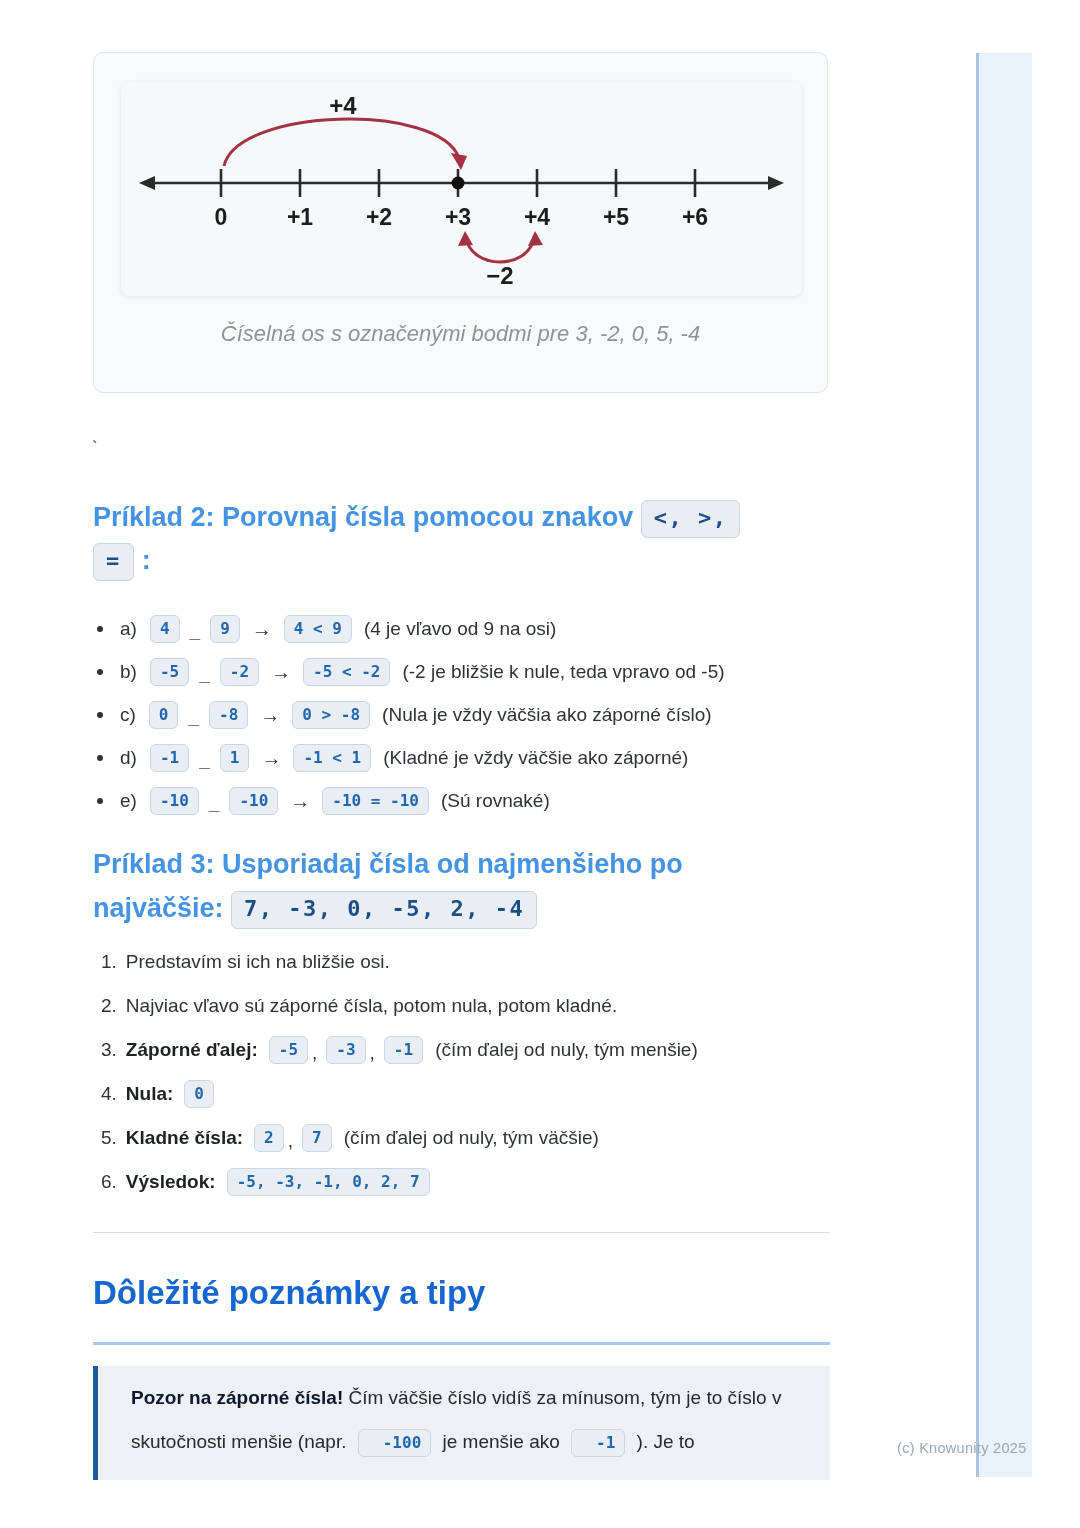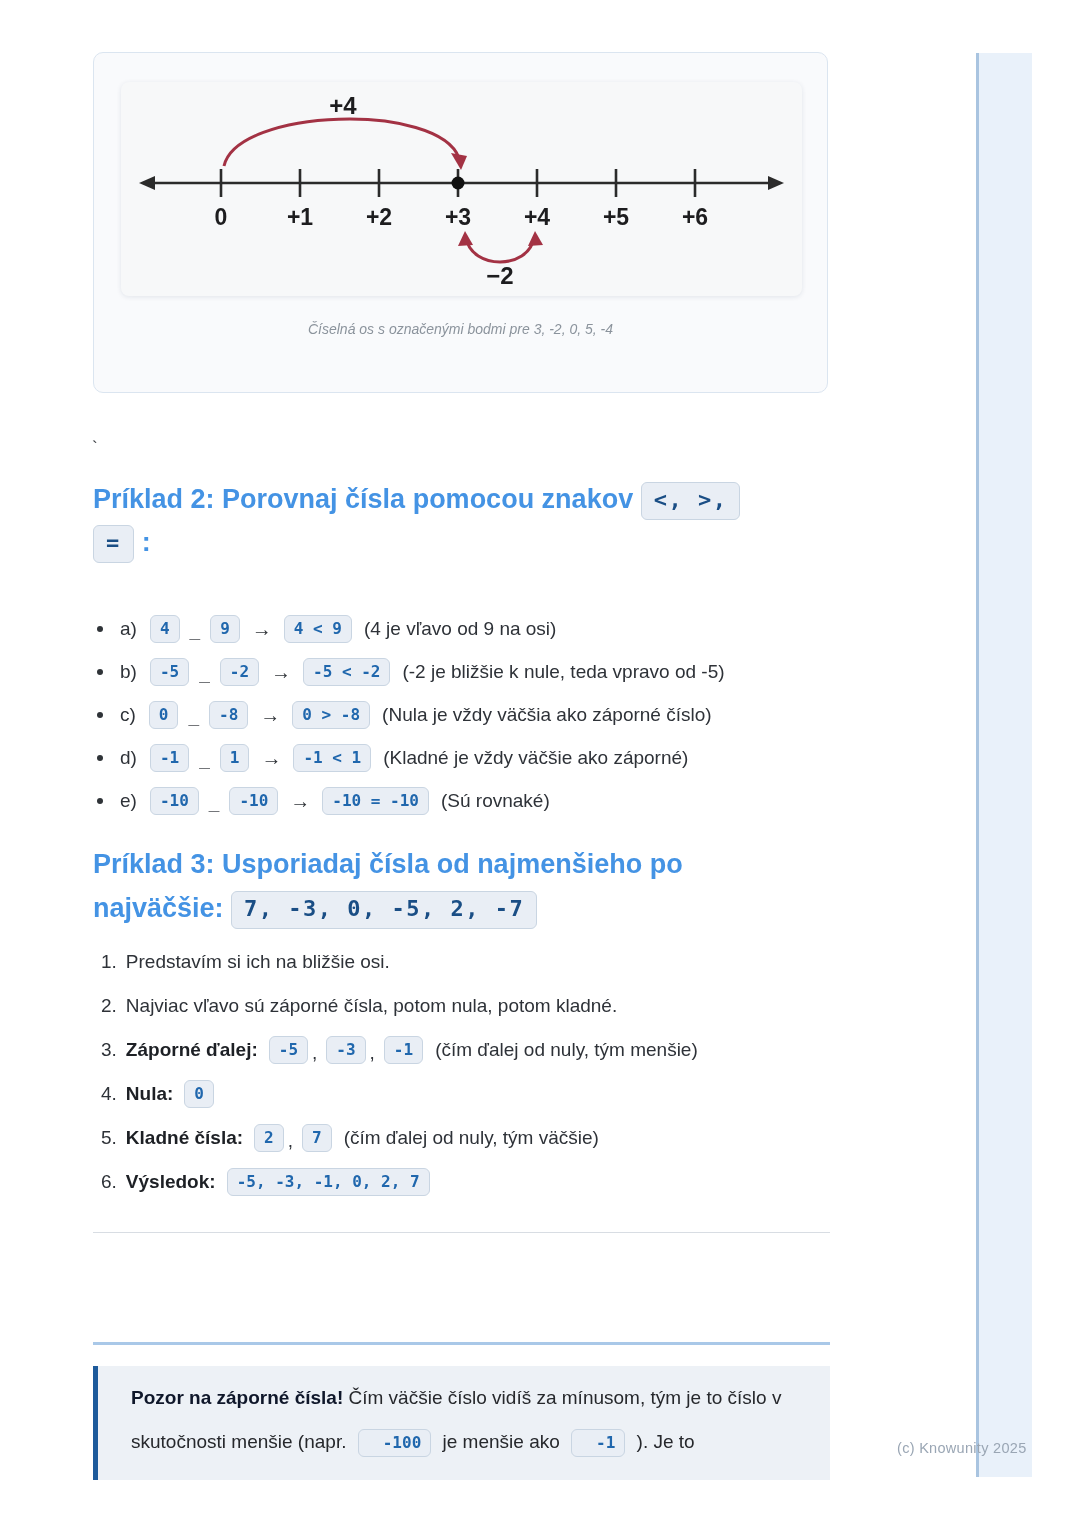--- a/index.html
+++ b/index.html
@@ -11,21 +11,21 @@
         background:#e9f1fa;border-left:3px solid #a9c4e0;box-sizing:border-box;}
   .copyright{position:absolute;left:897px;top:1440px;font-size:14.5px;color:#9aa6b4;z-index:3;letter-spacing:.3px;text-align:center;}
 
   
   .figure-card{position:absolute;left:93px;top:52px;width:735px;height:341px;background:#f9fafc;
         border:1px solid #dbe5f0;border-radius:10px;box-sizing:border-box;}
   .figure-panel{position:absolute;left:27px;top:29px;width:681px;height:214px;background:#f7f8f9;
         border-radius:8px;box-shadow:0 1px 5px rgba(20,40,80,.10);}
   .figure-panel svg{position:absolute;left:0;top:0;}
   .figure-caption{position:absolute;left:0;top:268px;width:100%;text-align:center;
-        font-style:italic;font-size:14px;color:#8b939c;}
+        font-style:italic;font-size:22px;color:#8b939c;}
 
   .stray{position:absolute;left:92px;top:438px;font-size:17px;color:#3a3d42;}
 
   
   .h3{position:absolute;left:93px;width:745px;font-size:27px;font-weight:bold;color:#4493e4;line-height:43px;}
   .h3.order{line-height:44px;}
   .code-lg{display:inline-block;background:#e9eef5;border:1px solid #c9d5e2;border-radius:6px;
         padding:2px 12px 4px;font-family:"DejaVu Sans Mono",monospace;font-size:22px;font-weight:bold;
         color:#1a4e85;white-space:pre;letter-spacing:1.5px;vertical-align:middle;line-height:30px;}
   .h3 .colon{margin-left:8px;}
@@ -109,21 +109,21 @@
         <polygon points="344,149 337,164 352,163" fill="#a33244"></polygon>
         <polygon points="414,149 407,164 422,163" fill="#a33244"></polygon>
         <text x="379" y="202" font-family="Liberation Sans, sans-serif" font-size="24" font-weight="bold" fill="#1d1d1f" text-anchor="middle">−2</text>
       </svg>
     </div>
     <div class="figure-caption">Číselná os s označenými bodmi pre 3, -2, 0, 5, -4</div>
   </div>
 
   <div class="stray">`</div>
 
-  <div class="h3" style="top:478px;">
+  <div class="h3" style="top:496px;">
     <span>Príklad 2: Porovnaj čísla pomocou znakov</span>
     <span class="code-lg">&lt;, &gt;,</span><br>
     <span class="code-lg">=</span><span class="colon">:</span>
   </div>
 
   <div class="compare-list">
     <div class="crow">
       <span class="bullet"></span>
       <span class="clabel">a)</span>
       <span class="code">4</span>
@@ -171,21 +171,21 @@
       <span class="code">-10</span>
       <span class="arrow">→</span>
       <span class="code">-10 = -10</span>
       <span class="note">(Sú rovnaké)</span>
     </div>
   </div>
 
   <div class="h3 order" style="top:842px;">
     <span>Príklad 3: Usporiadaj čísla od najmenšieho po</span><br>
     <span>najväčšie:</span>
-    <span class="code-lg">7, -3, 0, -5, 2, -7</span>
+    <span class="code-lg">7, -3, 0, -5, 2, -4</span>
   </div>
 
   <div class="steps">
     <div class="srow">
       <span class="snum">1.</span>
       <span>Predstavím si ich na bližšie osi.</span>
     </div>
     <div class="srow">
       <span class="snum">2.</span>
       <span>Najviac vľavo sú záporné čísla, potom nula, potom kladné.</span>
@@ -214,20 +214,21 @@
       <span class="snote">(čím ďalej od nuly, tým väčšie)</span>
     </div>
     <div class="srow">
       <span class="snum">6.</span>
       <span class="sbold">Výsledok:</span>
       <span class="code">-5, -3, -1, 0, 2, 7</span>
     </div>
   </div>
 
   <div class="divider"></div>
+  <div class="h2">Dôležité poznámky a tipy</div>
   <div class="h2-underline"></div>
 
   <div class="callout">
     <span class="cbold">Pozor na záporné čísla!</span>
     <span>Čím väčšie číslo vidíš za mínusom, tým je to číslo v skutočnosti menšie (napr.</span>
     <span class="code">-100</span>
     <span>je menšie ako</span>
     <span class="code">-1</span>
     <span>). Je to</span>
   </div>

